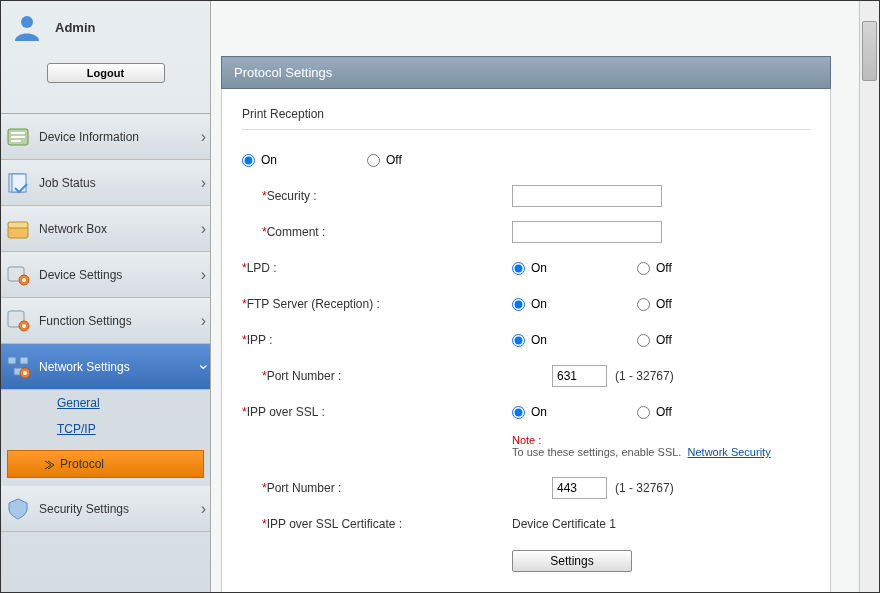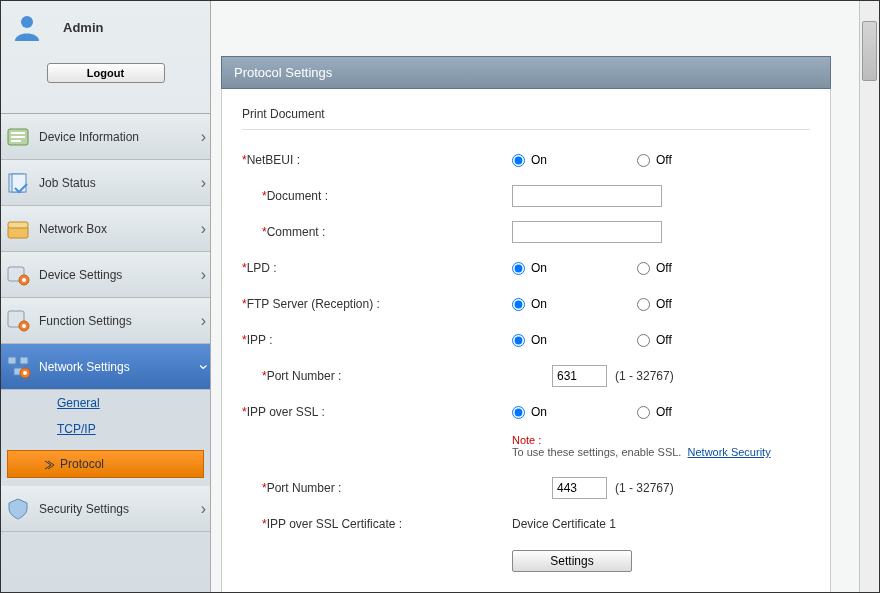--- a/index.html
+++ b/index.html
@@ -1,20 +1,20 @@
 <!DOCTYPE html>
 <html><head>
 <meta charset="utf-8">
 <style>
 * { box-sizing: border-box; margin: 0; padding: 0; }
 body { font-family: Arial, sans-serif; font-size: 12px; background: #fff; overflow: hidden; }
 .app { display: flex; width: 880px; height: 593px; border: 1px solid #333; }
 .sidebar { width: 210px; background: linear-gradient(to bottom, #e8edf0, #d5dde2); border-right: 1px solid #aaa; display: flex; flex-direction: column; }
 .user-box { padding: 10px 10px 30px 10px; }
-.user-row { display: flex; align-items: center; gap: 20px; }
+.user-row { display: flex; align-items: center; gap: 12px; }
 .user-icon { width: 32px; height: 32px; }
 .user-name { font-weight: bold; color: #333; font-size: 13px; }
 .logout-wrap { text-align: center; margin-top: 20px; }
 .logout-btn { width: 118px; height: 20px; background: linear-gradient(to bottom, #fefefe, #e5e5e5); border: 1px solid #888; border-radius: 3px; font-weight: bold; font-size: 11px; cursor: pointer; }
 .nav { flex: 1; border-top: 1px solid #aaa; }
 .nav-item { display: flex; align-items: center; height: 46px; padding: 0 4px; border-bottom: 1px solid #bbb; cursor: pointer; background: linear-gradient(to bottom, #e8edf0 0%, #d5dde2 100%); }
 .nav-item .nav-icon { width: 26px; height: 26px; margin-right: 8px; }
 .nav-item .nav-label { flex: 1; color: #333; font-size: 12px; }
 .nav-item .chevron { color: #666; font-size: 16px; }
 .nav-item.active { background: linear-gradient(to bottom, #5b8fd6, #3a6fb8); }
@@ -144,38 +144,37 @@
         <span class="nav-label">Security Settings</span>
         <span class="chevron">›</span>
       </div>
     </div>
   </div>
 
   <div class="content-wrap">
     <div class="content-scroll">
       <div class="section-header">Protocol Settings</div>
       <div class="section-body">
-        <div class="section-title">Print Document</div>
-
-        <div class="form-row">
-          <div class="form-label"><span class="ast">*</span><span>NetBEUI :</span></div>
+        <div class="section-title">Print Reception</div>
+
+        <div class="form-row">
           <div class="radio-group">
             <label class="radio-pair">
                 <input type="radio" name="netbeui" checked="" style="">
                 <span>On</span>
               </label>
             <label class="radio-pair">
                 <input type="radio" name="netbeui" style="">
                 <span>Off</span>
               </label>
           </div>
         </div>
 
         <div class="form-row">
-          <div class="form-label indent"><span class="ast">*</span><span>Document :</span></div>
+          <div class="form-label indent"><span class="ast">*</span><span>Security :</span></div>
           <input type="text" class="text-input" value="" style="">
         </div>
 
         <div class="form-row">
           <div class="form-label indent"><span class="ast">*</span><span>Comment :</span></div>
           <input type="text" class="text-input" value="" style="">
         </div>
 
         <div class="form-row">
           <div class="form-label"><span class="ast">*</span><span>LPD :</span></div>

